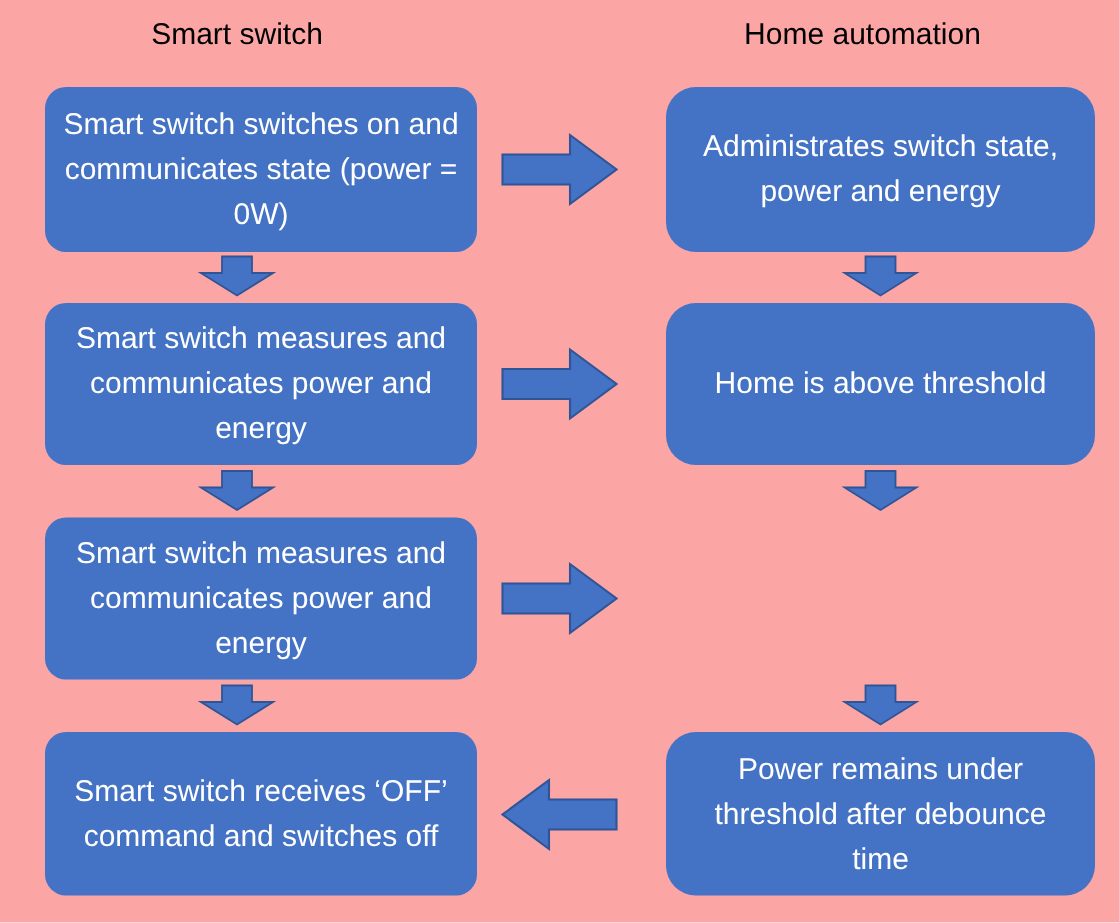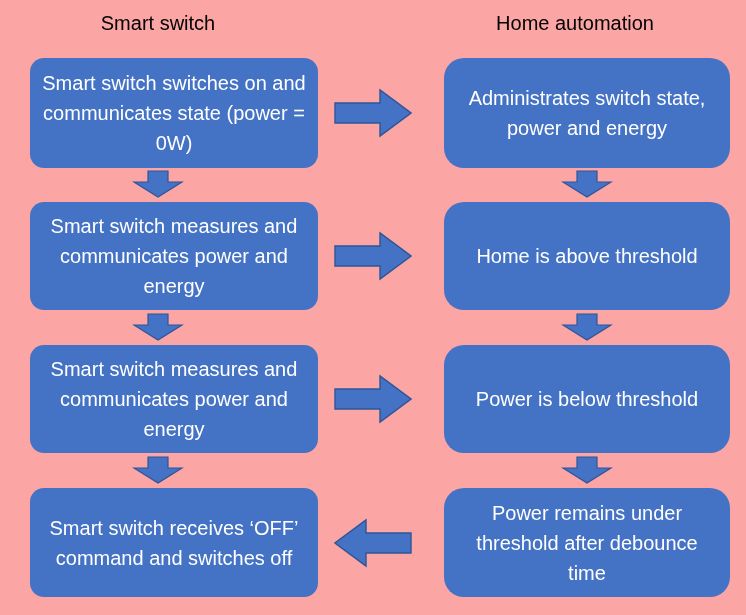--- a/index.html
+++ b/index.html
@@ -141,23 +141,20 @@
   <div class="arrow arrow-down right vgap2">
     <svg width="52" height="28" viewBox="0 0 52 28" xmlns="http://www.w3.org/2000/svg">
       <polygon points="16,1 36,1 36,12 50,12 26,27 2,12 16,12" fill="#4472C4" stroke="#2F5597" stroke-width="1.2" stroke-linejoin="miter"></polygon>
     </svg>
   </div>
 
   <div class="node left row3">
     <span class="node-text">Smart switch measures and communicates power and energy</span>
   </div>
 
-  <div class="node right row3">
-    <span class="node-text">Power is below threshold</span>
-  </div>
 
   <div class="arrow arrow-h hrow3">
     <svg width="78" height="52" viewBox="0 0 78 52" xmlns="http://www.w3.org/2000/svg">
       <polygon points="1,16 46,16 46,3 77,26 46,49 46,36 1,36" fill="#4472C4" stroke="#2F5597" stroke-width="1.4" stroke-linejoin="miter"></polygon>
     </svg>
   </div>
 
   <div class="arrow arrow-down left vgap3">
     <svg width="52" height="28" viewBox="0 0 52 28" xmlns="http://www.w3.org/2000/svg">
       <polygon points="16,1 36,1 36,12 50,12 26,27 2,12 16,12" fill="#4472C4" stroke="#2F5597" stroke-width="1.2" stroke-linejoin="miter"></polygon>

